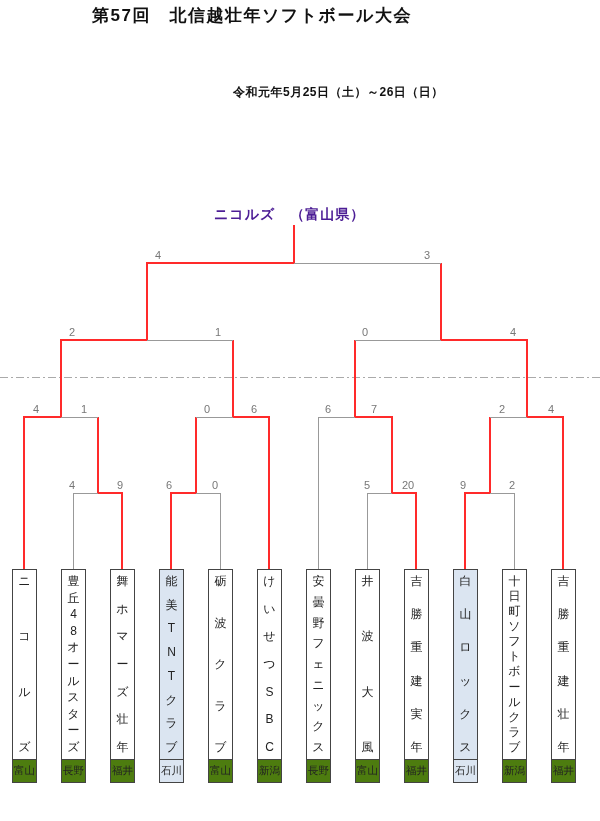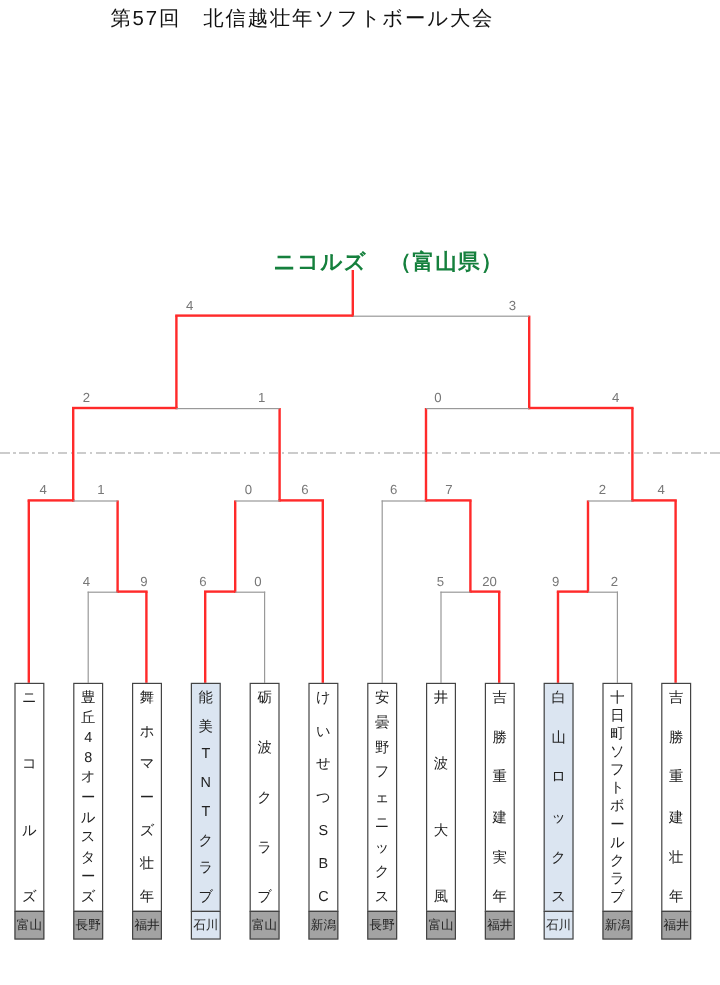--- a/index.html
+++ b/index.html
@@ -1,46 +1,47 @@
 <!DOCTYPE html>
 <html><head>
 <meta charset="utf-8">
 <style>
   html,body{margin:0;padding:0;background:#fff}
   .page{position:relative;width:600px;height:821px;background:#fff;overflow:hidden;
         font-family:"Liberation Sans","DejaVu Sans",sans-serif;color:#111}
   .hdr{position:absolute;white-space:nowrap;color:#111}
-  .title{left:92px;top:4px;font-size:17px;font-weight:normal;letter-spacing:1.5px}
+  .title{left:92px;top:4px;font-size:17px;font-weight:bold;letter-spacing:1.5px}
   .date{left:233px;top:84px;font-size:12px;font-weight:bold;letter-spacing:.5px}
   .venue{left:233px;top:118px;font-size:12px;font-weight:bold;letter-spacing:.5px}
-  .champion{position:absolute;left:228px;top:206px;font-size:18px;font-weight:bold;
-            color:#15803d;letter-spacing:1px;white-space:nowrap}
+  .champion{position:absolute;left:214px;top:206px;font-size:14px;font-weight:bold;
+            color:#4c1d95;letter-spacing:1px;white-space:nowrap}
   .ln{position:absolute}
   .hr{height:2px;background:#ff2a2a}
   .vr{width:2px;background:#ff2a2a}
   .hg{height:1px;background:#999}
   .vg{width:1px;background:#999}
   .dash{position:absolute;left:0;top:377px;width:600px;height:1px;
         background:repeating-linear-gradient(90deg,#aaa 0 8px,transparent 8px 11px,#aaa 11px 13px,transparent 13px 16px)}
   .score{position:absolute;width:20px;text-align:center;font-size:11px;line-height:12px;color:#777}
   .team{position:absolute;top:569px;width:25px}
   .tname{box-sizing:border-box;width:25px;height:191px;border:1px solid #444;background:#fff;
          display:flex;flex-direction:column;justify-content:space-between;align-items:center;
          padding:5px 0;font-size:12px;line-height:13px;color:#222}
   .tname span{display:block;text-align:center}
-  .tpref{box-sizing:border-box;width:25px;height:24px;margin-top:-1px;border:1px solid #444;background:#a3a3a3;
+  .tpref{box-sizing:border-box;width:25px;height:24px;margin-top:-1px;border:1px solid #444;background:#4d7c0f;
          display:flex;align-items:center;justify-content:center;font-size:10.5px;color:#222;white-space:nowrap}
   .hl{background:#dbe5f1}
 </style>
 </head>
 <body>
 
 <div class="page">
 
   <div class="hdr title">第57回　北信越壮年ソフトボール大会</div>
+  <div class="hdr date">令和元年5月25日（土）～26日（日）</div>
 
   <div class="champion">ニコルズ　（富山県）</div>
 
   <div class="dash"></div>
 
   <div class="ln vr" style="left:293px;top:225px;height:39px"></div>
   <div class="ln hr" style="left:146px;top:262px;width:149px"></div>
   <div class="ln vr" style="left:146px;top:263px;height:78px"></div>
   <div class="ln vr" style="left:440px;top:263px;height:78px"></div>
   <div class="ln hr" style="left:60px;top:339px;width:88px"></div>

